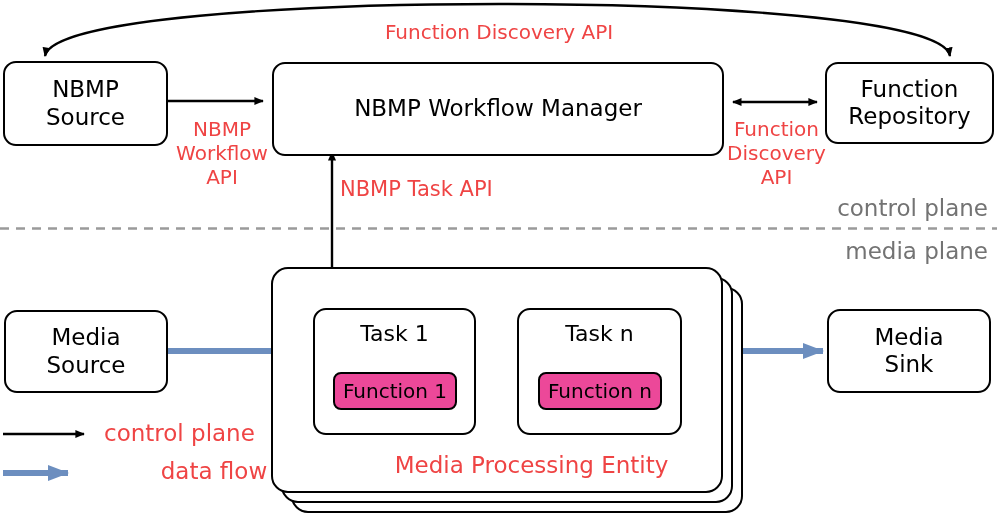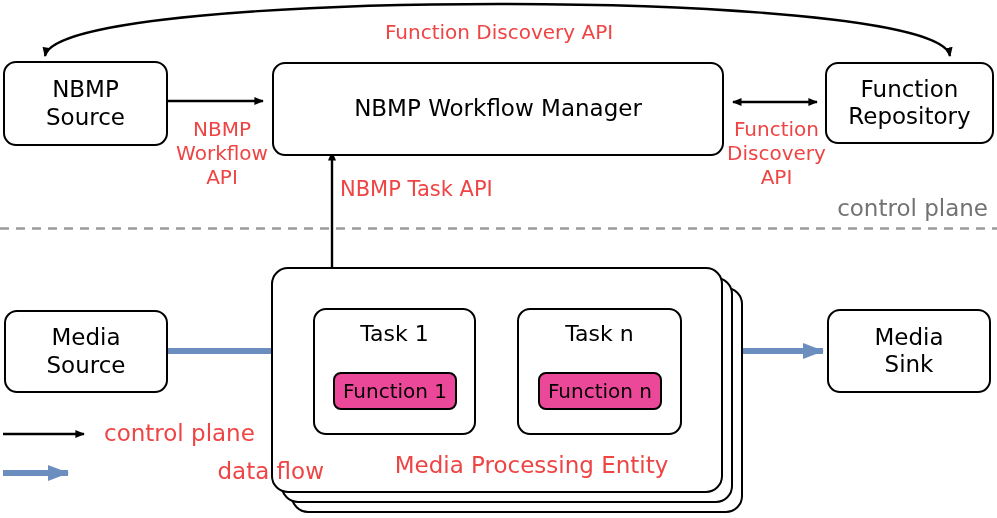--- a/index.html
+++ b/index.html
@@ -94,21 +94,21 @@
 
   #lbl-fdapi-top  { left: 318px; top: 20px;  width: 362px; font-size: 20px; }
   #lbl-wf-api     { left: 170px; top: 117px; width: 104px; font-size: 20px; }
   #lbl-task-api   { left: 340px; top: 177px; width: 250px; font-size: 21px; text-align: left; }
   #lbl-fd-api     { left: 726px; top: 117px; width: 101px; font-size: 20px; }
 
   #plane-control { right: 9px; top: 195px; font-size: 23px; }
   #plane-media   { right: 9px; top: 238px; font-size: 23px; }
 
   #legend-control { left: 104px; top: 420px; width: 220px; font-size: 23px; text-align: left; }
-  #legend-data    { left: 104px; top: 458px; width: 220px; font-size: 23px; text-align: right; }
+  #legend-data    { left: 104px; top: 458px; width: 220px; font-size: 23px; text-align: center; }
 </style>
 </head>
 <body>
 
 <div id="canvas">
 
   <svg id="svg-layer" viewBox="0 0 997 518">
     <defs>
       <marker id="arrow-black" markerWidth="10" markerHeight="10" refX="8.6" refY="4" orient="auto" markerUnits="userSpaceOnUse">
         <path d="M0,0 L9.5,4 L0,8 z" fill="#000000"></path>
@@ -176,18 +176,19 @@
 API</div>
 
   <div class="txt" id="lbl-task-api">NBMP Task API</div>
 
   <div class="txt" id="lbl-fd-api">Function
 Discovery
 API</div>
 
   <div class="plane-txt" id="plane-control">control plane</div>
 
+  <div class="plane-txt" id="plane-media">media plane</div>
 
   <div class="txt" id="legend-control">control plane</div>
 
   <div class="txt" id="legend-data">data flow</div>
 
 </div>
 
 </body></html>

